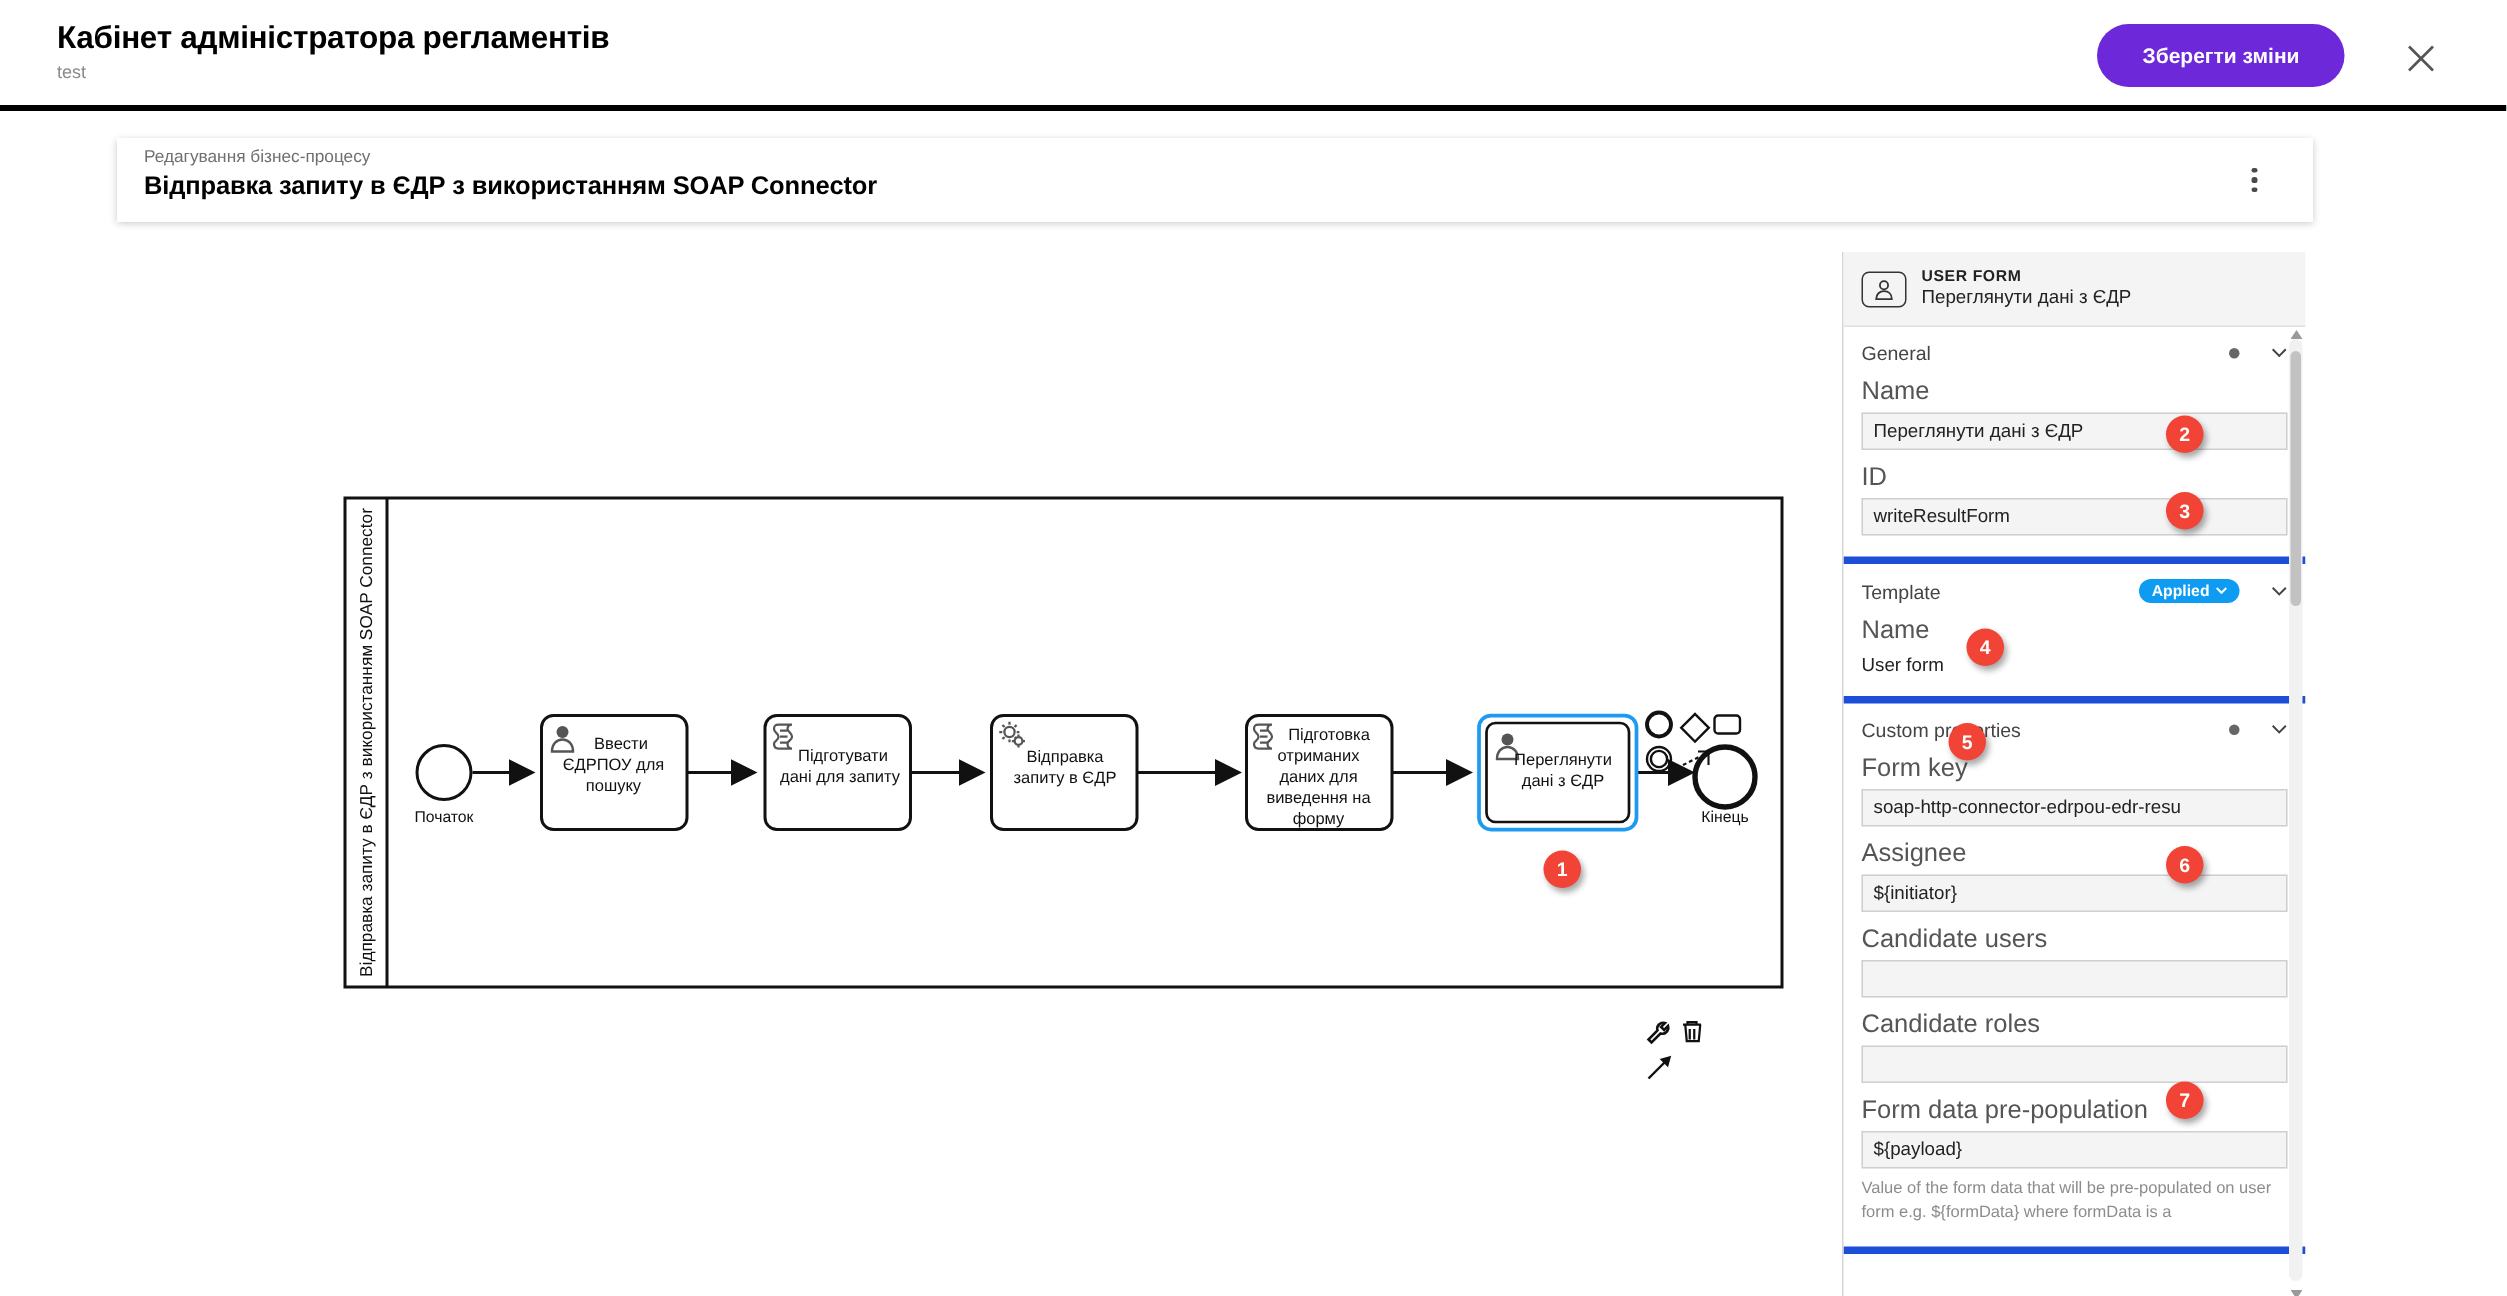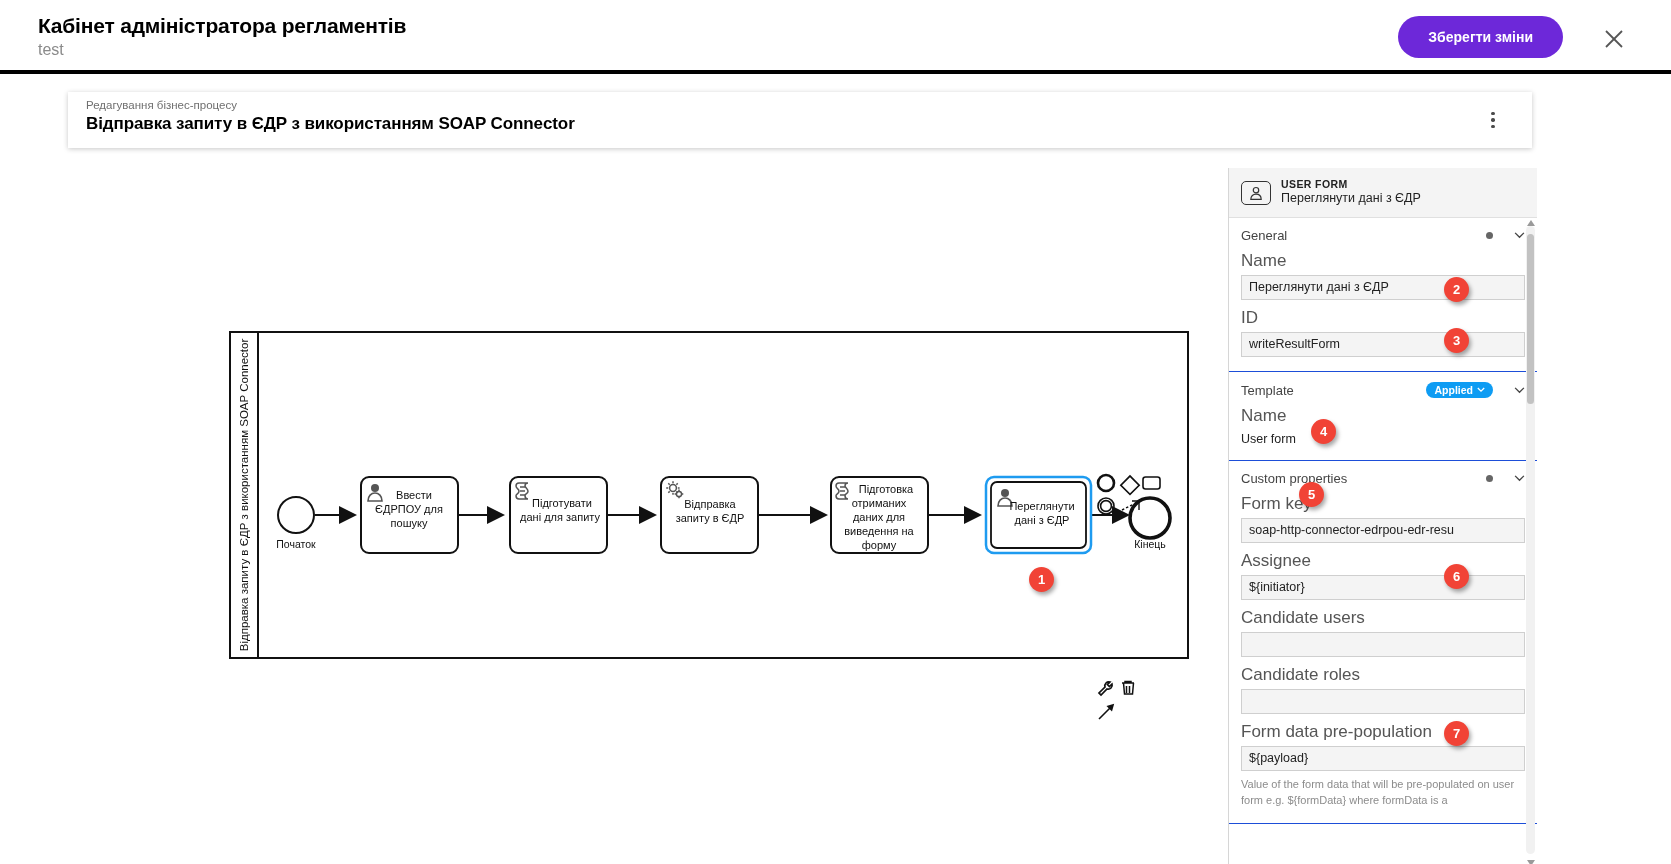--- a/index.html
+++ b/index.html
@@ -15,40 +15,40 @@
 
   
   .top-header {
     position: absolute; left:0; top:0; width:1671px; height:74px;
     background:#fff;
     border-bottom: 4px solid #000;
     display:flex; align-items:center;
   }
   .app-title-wrap { position:absolute; left:38px; top:14px; }
   .app-title { font-size:21px; font-weight:bold; color:#000; letter-spacing:-0.2px; }
-  .app-subtitle { font-size:16px; color:#8a8a8a; margin-top:3px; }
+  .app-subtitle { font-size:12px; color:#8a8a8a; margin-top:3px; }
   .save-btn {
     position:absolute; right:108px; top:16px;
     height:42px; padding:0 30px;
     background:#6d28d9; color:#fff;
     border:none; border-radius:21px;
     font-size:14px; font-weight:bold;
     font-family:"Liberation Sans", sans-serif;
     cursor:pointer; display:flex; align-items:center; justify-content:center;
   }
   .close-x {
     position:absolute; right:44px; top:26px;
     width:26px; height:26px; cursor:pointer;
     display:flex; align-items:center; justify-content:center;
   }
   .close-x svg { display:block; }
 
   
   .sub-header {
-    position:absolute; left:68px; top:92px; width:1464px; height:56px;
+    position:absolute; left:78px; top:92px; width:1464px; height:56px;
     background:#fff;
     box-shadow: 0 1px 5px rgba(0,0,0,0.22);
     display:flex; align-items:center;
   }
   .bc-wrap { position:absolute; left:18px; top:7px; }
   .bc-small { font-size:11.5px; color:#6f6f6f; }
   .bc-title { font-size:17px; font-weight:bold; color:#000; margin-top:3px; letter-spacing:-0.1px; }
   .tabs { position:absolute; right:68px; top:0; height:56px; display:flex; align-items:center; gap:34px; }
   .tab {
     font-size:16px; color:#9a9a9a; cursor:pointer; padding-bottom:3px;
@@ -86,21 +86,21 @@
     display:flex; align-items:center; padding:0 12px; gap:10px;
   }
   .props-head-icon {
     width:30px; height:24px; border:1.6px solid #333; border-radius:5px;
     display:flex; align-items:center; justify-content:center; flex:0 0 auto;
   }
   .props-head-text { line-height:1.25; }
   .ph-type { font-size:10.5px; font-weight:bold; letter-spacing:0.4px; color:#222; }
   .ph-name { font-size:12.5px; color:#222; }
 
-  .group { border-bottom:1px solid #1d4ed8; padding:10px 12px 14px 12px; position:relative; }
+  .group { border-bottom:5px solid #1d4ed8; padding:10px 12px 14px 12px; position:relative; }
   .group-title-row { display:flex; align-items:center; justify-content:space-between; margin-bottom:8px; }
   .group-title { font-size:13px; color:#444; }
   .group-right { display:flex; align-items:center; gap:21px; }
   .dot { width:7px; height:7px; border-radius:50%; background:#666; display:block; }
   .chev { width:11px; height:7px; cursor:pointer; }
   .badge-applied {
     background:#0e9cf3; color:#fff; font-size:10.5px; font-weight:bold;
     border-radius:11px; padding:2px 8px 2px 9px; display:flex; align-items:center; gap:4px;
     cursor:pointer;
   }

